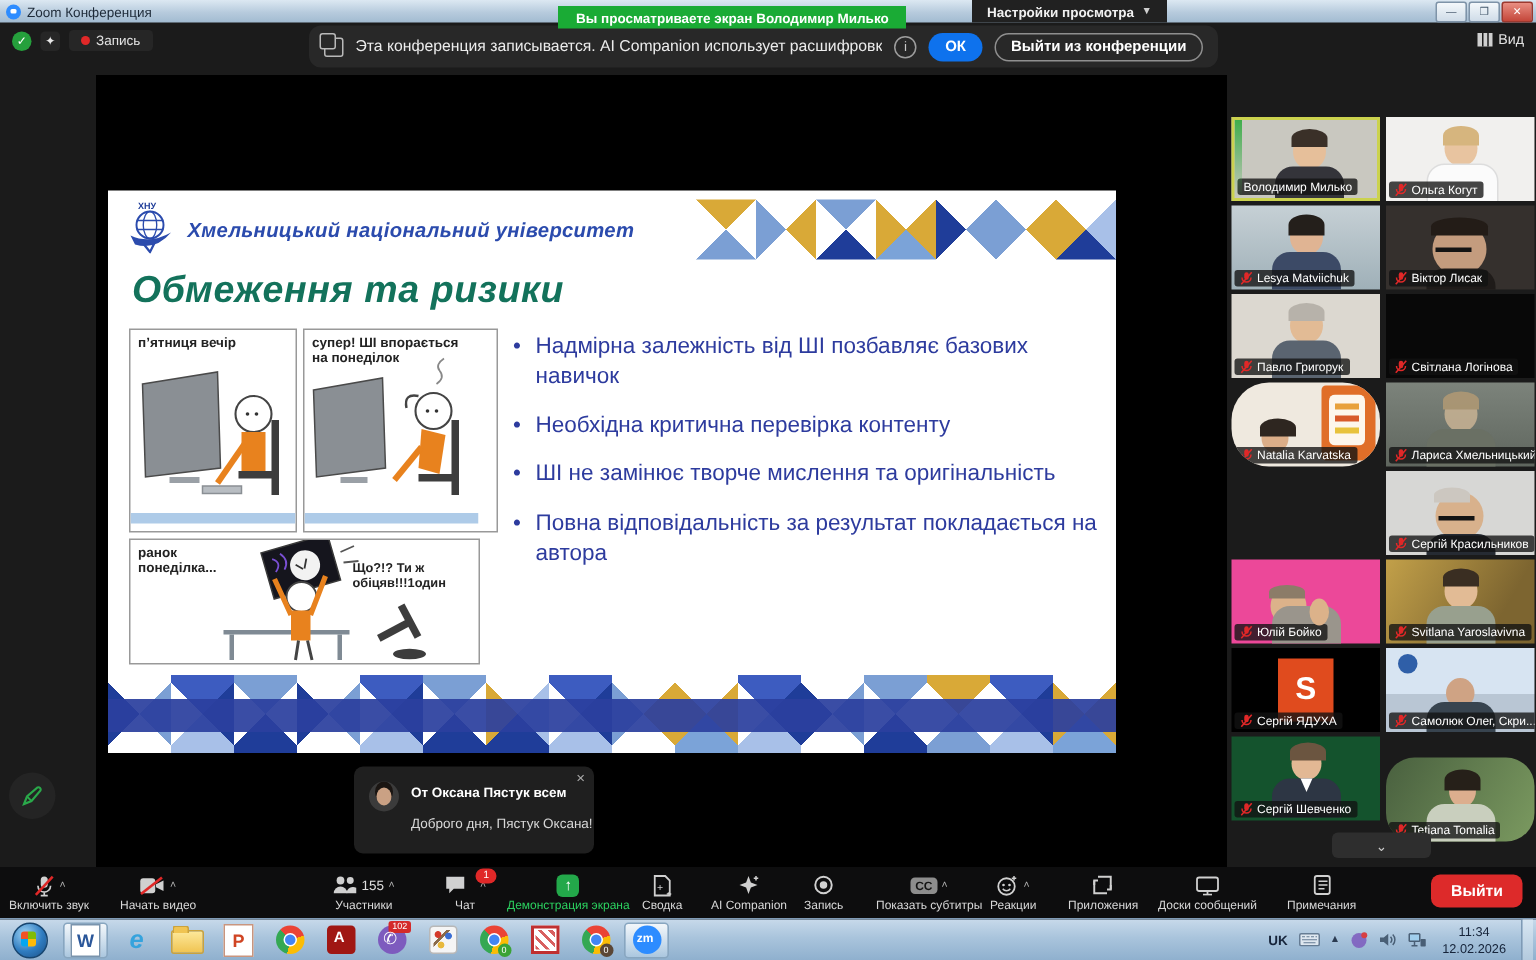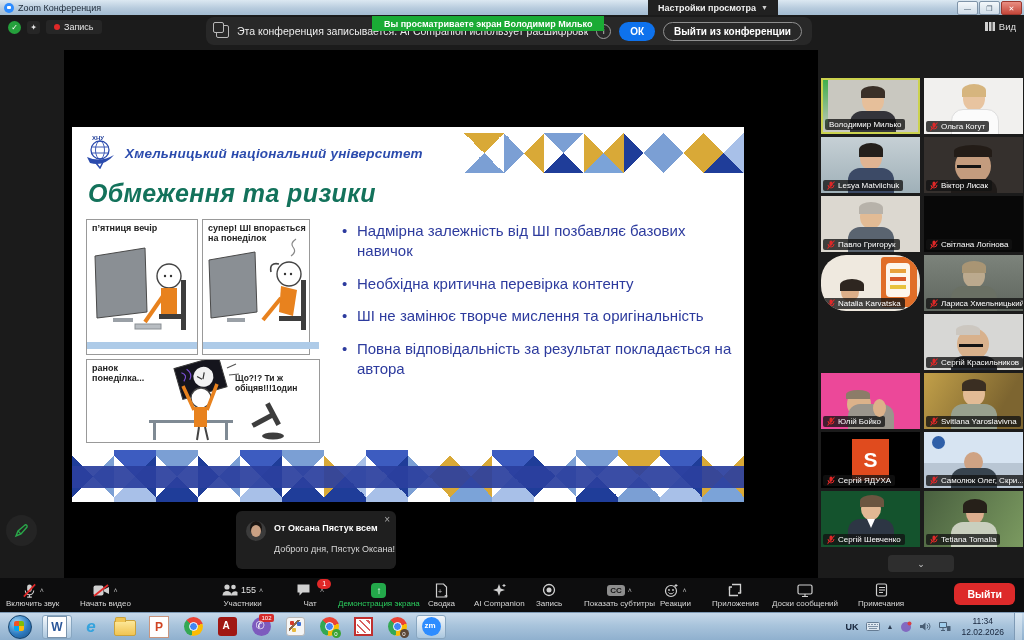--- a/index.html
+++ b/index.html
@@ -3,21 +3,21 @@
 <meta charset="utf-8">
 <style>
   html,body{margin:0;padding:0;background:#000;}
   #root{position:relative;width:1024px;height:640px;background:#1b1b1b;font-family:"Liberation Sans",sans-serif;overflow:hidden;}
 
   
   .titlebar{position:absolute;left:0;top:0;width:1024px;height:15px;background:linear-gradient(#dce8f2,#b7cbdd 55%,#a2bbd1);display:flex;align-items:center;font-size:9px;color:#1d2a38;z-index:50;}
   .tb-appicon{width:10px;height:10px;border-radius:50%;background:#2d8cff;margin:0 4px 0 4px;position:relative;flex:0 0 auto;}
   .tb-appicon::after{content:"";position:absolute;left:2.5px;top:3.5px;width:4px;height:3px;background:#fff;border-radius:1px;}
   .tb-title{white-space:nowrap;}
-  .view-banner{position:absolute;left:372px;top:16px;height:15px;background:#1aab35;color:#fff;display:flex;align-items:center;padding:0 12px;font-size:9px;font-weight:bold;}
+  .view-banner{position:absolute;left:372px;top:4px;height:15px;background:#1aab35;color:#fff;display:flex;align-items:center;padding:0 12px;font-size:9px;font-weight:bold;}
   .view-settings{position:absolute;left:648px;top:0;height:15px;background:#212121;color:#f0f0f0;display:flex;align-items:center;gap:5px;padding:0 10px;font-size:9px;font-weight:bold;}
   .view-settings .chev{font-size:7px;color:#cfcfcf;}
   .win-btns{position:absolute;right:2px;top:1px;display:flex;gap:1px;}
   .win-btn{width:19px;height:12px;border:1px solid #7e93a8;border-radius:2px;background:linear-gradient(#f4f8fb,#cfdce8);display:flex;align-items:center;justify-content:center;font-size:7px;color:#45586c;line-height:1;}
   .win-btn.close{background:linear-gradient(#e98e82,#c4473a);color:#fff;border-color:#9c392f;}
 
   
   .sec-icons{position:absolute;left:8px;top:20px;display:flex;align-items:center;gap:6px;z-index:40;}
   .shield{width:13px;height:13px;border-radius:50%;background:#25a03c;color:#fff;font-size:8px;display:flex;align-items:center;justify-content:center;}
   .sparkle-dark{width:13px;height:13px;border-radius:3px;background:#262626;color:#e8e8e8;font-size:8px;display:flex;align-items:center;justify-content:center;}
@@ -244,21 +244,21 @@
             <rect x="48" y="104" width="26" height="5" fill="#b8bdc2" stroke="#8a8f94"></rect>
             <circle cx="82" cy="56" r="12" fill="#fff" stroke="#444" stroke-width="1.4"></circle>
             <circle cx="78" cy="56" r="1.2" fill="#333"></circle>
               <circle cx="84" cy="56" r="1.2" fill="#333"></circle>
             <path d="M74,68 h16 v28 h-16 z" fill="#e8821e"></path>
             <path d="M76,76 L58,102" stroke="#e8821e" stroke-width="4" fill="none"></path>
             <rect x="94" y="60" width="5" height="50" fill="#3d3d3d"></rect>
             <rect x="72" y="94" width="24" height="5" fill="#3d3d3d"></rect>
           </svg>
         </div>
-        <div class="panel" style="left:116px;top:0;width:108px;height:136px;">
+        <div class="panel" style="left:116px;top:0;width:130px;height:136px;">
           <div class="cap" style="width:100px;">супер! ШІ впорається на понеділок</div>
           <svg width="116" height="134" viewBox="0 0 116 134">
             <rect x="0" y="122" width="116" height="7" fill="#aecbe8"></rect>
             <polygon points="6,40 52,32 54,92 8,98" fill="#8a8f94" stroke="#4a4a4a"></polygon>
             <rect x="24" y="98" width="18" height="4" fill="#9aa0a6"></rect>
             <path d="M88,36 q6,-4 2,-9 q-3,-4 3,-8" stroke="#888" fill="none" stroke-width="1.2"></path>
             <circle cx="86" cy="54" r="12" fill="#fff" stroke="#444" stroke-width="1.4"></circle>
             <circle cx="82" cy="54" r="1.2" fill="#333"></circle>
               <circle cx="88" cy="54" r="1.2" fill="#333"></circle>
             <path d="M76,44 q-10,-2 -8,8" stroke="#444" stroke-width="1.6" fill="none"></path>
@@ -499,21 +499,21 @@
         <span class="body"></span>
       <span class="label">
           <svg class="micred" width="8" height="9" viewBox="0 0 8 9">
             <rect x="2.5" y="0.5" width="3" height="5" rx="1.5" fill="#e02828"></rect>
             <path d="M1,4 a3,3 0 0 0 6,0" stroke="#e02828" fill="none"></path>
             <line x1="0.5" y1="8.5" x2="7.5" y2="0.5" stroke="#e02828" stroke-width="1.1"></line>
           </svg>
           <span>Сергій Шевченко</span>
         </span>
     </div>
-    <div class="tile p15" style="left:106px;top:441px;">
+    <div class="tile p15" style="left:106px;top:455px;border-radius:19px;">
       <span class="head"></span>
         <span class="body"></span>
       <span class="label">
           <svg class="micred" width="8" height="9" viewBox="0 0 8 9">
             <rect x="2.5" y="0.5" width="3" height="5" rx="1.5" fill="#e02828"></rect>
             <path d="M1,4 a3,3 0 0 0 6,0" stroke="#e02828" fill="none"></path>
             <line x1="0.5" y1="8.5" x2="7.5" y2="0.5" stroke="#e02828" stroke-width="1.1"></line>
           </svg>
           <span>Tetiana Tomalia</span>
         </span>

